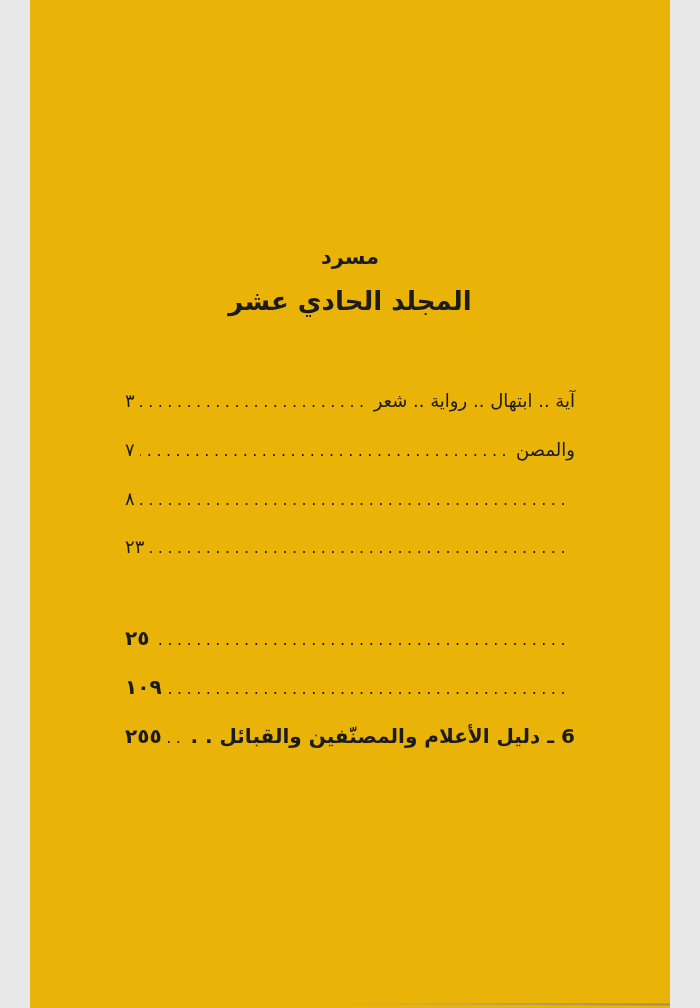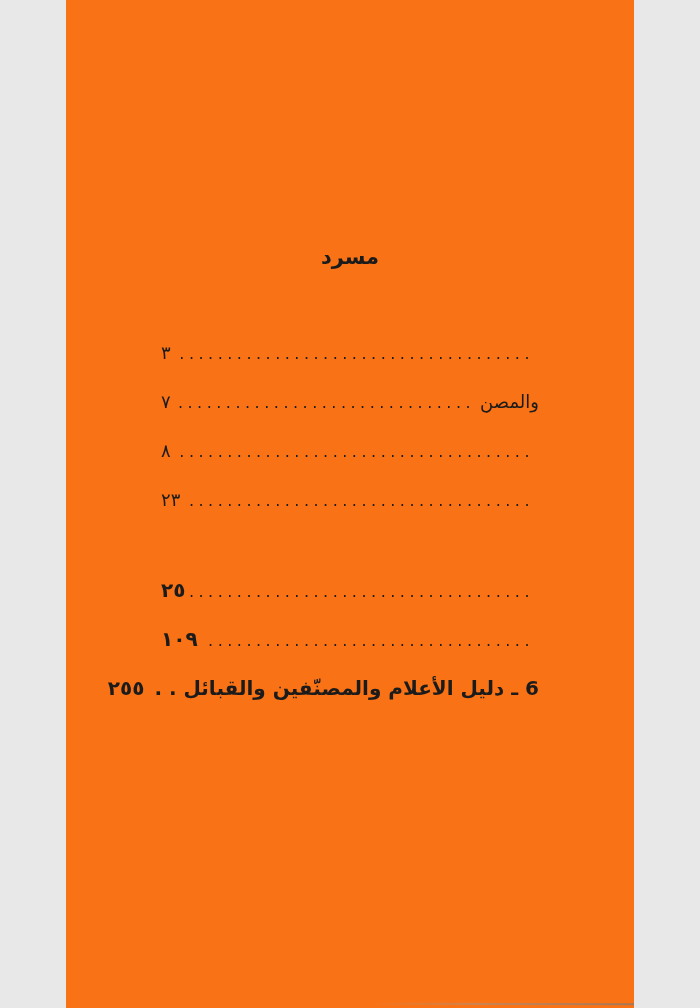--- a/index.html
+++ b/index.html
@@ -2,24 +2,24 @@
 <html lang="ar"><head>
 <meta charset="utf-8">
 <style>
   html, body {
     margin: 0;
     padding: 0;
     background: #e8e8e8;
   }
   .page {
     position: relative;
-    width: 568px;
+    width: 640px;
     height: 1008px;
     margin: 0 auto;
-    background: #f97316;
+    background: #eab308;
     overflow: hidden;
     font-family: "DejaVu Sans", sans-serif;
     color: #1b1b1b;
     direction: rtl;
   }
   .titles {
     margin-top: 244px;
     text-align: center;
   }
   .title-main {
@@ -83,24 +83,26 @@
     transform: rotate(0.15deg);
   }
 </style>
 </head>
 <body>
 
 <div class="page">
 
   <div class="titles">
     <div class="title-main">مسرد</div>
+    <div class="title-sub">المجلد الحادي عشر</div>
   </div>
 
   <div class="toc toc-front">
     <div class="row">
+      <span class="entry-label">آية .. ابتهال .. رواية .. شعر</span>
       <span class="leader"></span>
       <span class="entry-page">٣</span>
     </div>
     <div class="row">
       <span class="entry-label">والمصن</span>
       <span class="leader"></span>
       <span class="entry-page">٧</span>
     </div>
     <div class="row">
       <span class="leader"></span>

